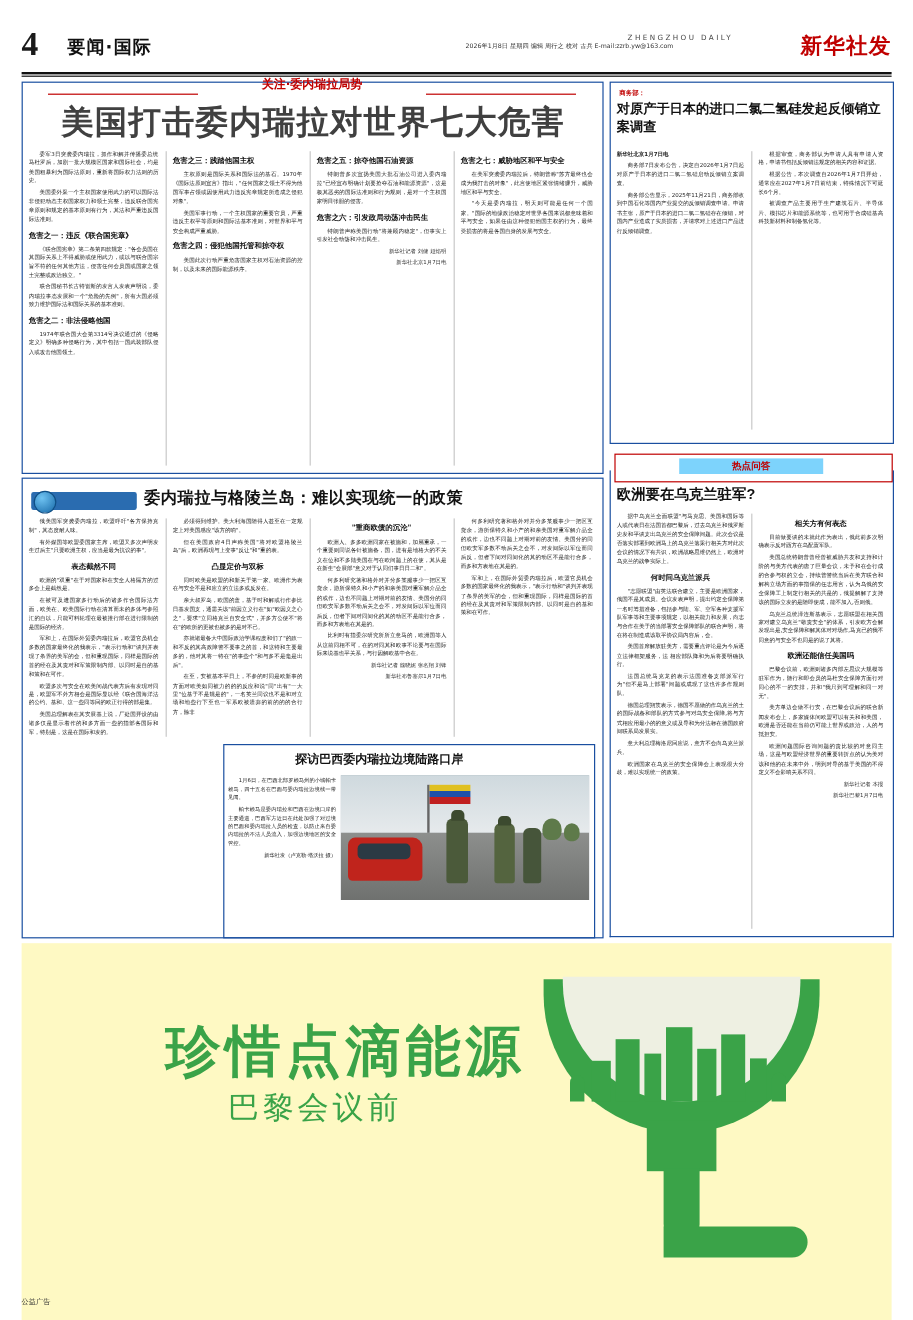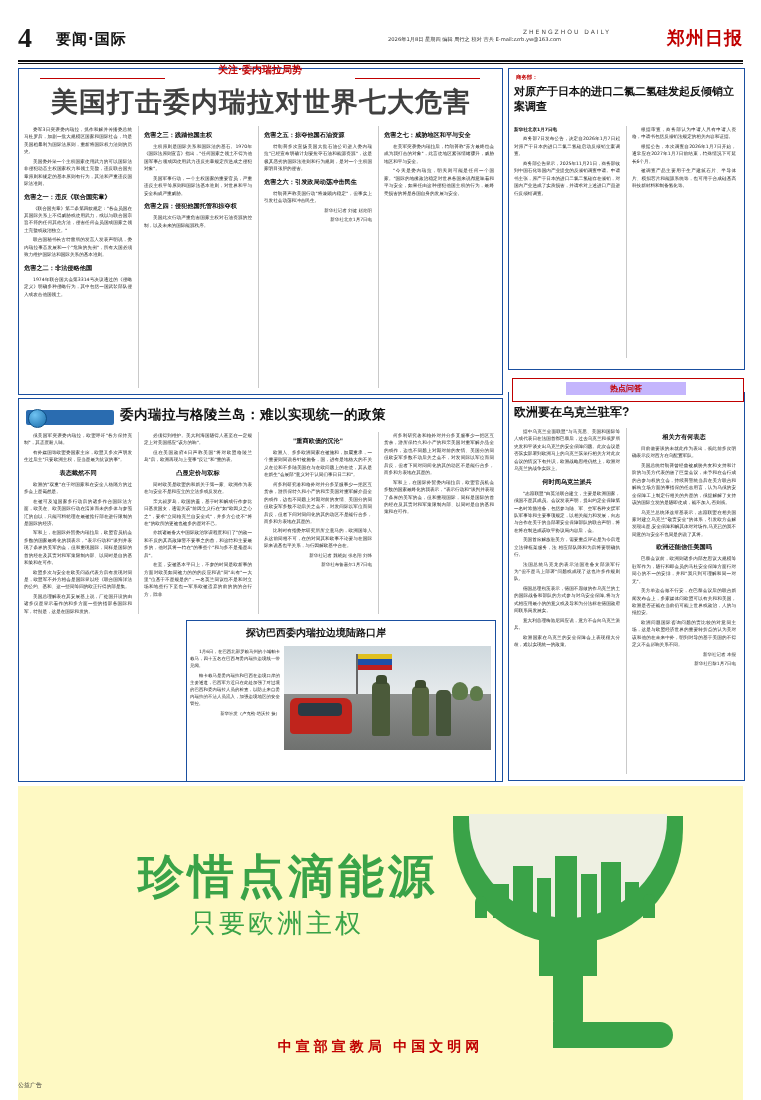--- a/index.html
+++ b/index.html
@@ -30,21 +30,21 @@
   .kicker-line-l{position:absolute;left:40px;top:78px;width:125px;height:1px;background:#c00000;}
   .kicker-line-r{position:absolute;left:355px;top:78px;width:125px;height:1px;background:#c00000;}
   .headline{position:absolute;left:26px;top:84px;width:470px;text-align:center;font-size:27px;font-weight:bold;color:#404040;font-family:"Liberation Serif",serif;letter-spacing:1px;}
 
   
   .r-kicker{font-size:5.4px;color:#c00000;font-weight:bold;margin-bottom:3px;}
   .r-head{font-size:11px;font-weight:bold;line-height:1.35;color:#111;font-family:Liberation Sans, sans-serif;text-align:left;}
 
   
   .hotbox{position:absolute;left:512px;top:378px;width:230px;height:22px;border:1px solid #c00000;}
-  .hotlabel{position:absolute;left:566px;top:382px;width:120px;text-align:center;background:#c4b5fd;color:#c00000;font-size:8px;font-weight:bold;padding:1px 0;}
+  .hotlabel{position:absolute;left:566px;top:382px;width:120px;text-align:center;background:#7dd3fc;color:#c00000;font-size:8px;font-weight:bold;padding:1px 0;}
 
   
   .badge{position:absolute;left:26px;top:410px;width:88px;height:15px;background:#2a6cb0;border-radius:2px;}
   .badge-txt{position:absolute;left:50px;top:413px;color:#fff;font-size:7.5px;font-weight:bold;letter-spacing:1px;margin-top:19px;}
   .globe{position:absolute;left:28px;top:409px;width:17px;height:17px;border-radius:50%;background:radial-gradient(circle at 35% 30%,#6fc3f2,#1769a8);border:1px solid #0f4f85;}
 
   
   .mid-head{position:absolute;left:120px;top:406px;width:405px;font-size:13.5px;font-weight:bold;color:#111;font-family:"Liberation Serif",serif;letter-spacing:.5px;}
 
   
@@ -84,21 +84,21 @@
 </head>
 <body>
 
 <div class="page">
 
   <div class="masthead">
     <div class="mast-num">4</div>
     <div class="mast-sec cjk">要闻·国际</div>
     <div class="mast-mid cjk">2026年1月8日 星期四  编辑 周行之  校对 古兵  E-mail:zzrb.yw@163.com</div>
     <div class="mast-en">ZHENGZHOU DAILY</div>
-    <div class="mast-logo cjk">郑州日报</div>
+    <div class="mast-logo cjk">新华社发</div>
   </div>
   <div class="mast-rule"></div>
   <div class="mast-rule2"></div>
 
   <div class="frame" style="left:18px;top:68px;width:483px;height:325px;"></div>
 
   <div class="kicker-line-l"></div>
   <div class="kicker-line-r"></div>
   <div class="kicker cjk">关注·委内瑞拉局势</div>
   <div class="headline cjk">美国打击委内瑞拉对世界七大危害</div>
@@ -245,35 +245,34 @@
     <div class="ph-sold3"></div>
   </div>
   <div class="photo-cap cjk">
     <p style="margin:0 0 3px 0;text-indent:9px;">1月6日，在巴西北部罗赖马州的小城帕卡赖马，四十五名在巴西与委内瑞拉边境线一带见闻。</p>
     <p style="margin:0 0 3px 0;text-indent:9px;">帕卡赖马是委内瑞拉和巴西在边境口岸的主要通道，巴西军方近日在此处加强了对过境的巴西和委内瑞拉人员的检查，以防止来自委内瑞拉的不法人员流入，加强边境地区的安全管控。</p>
     <p style="margin:0;text-align:right;">新华社发（卢克勒·塔沃拉 摄）</p>
   </div>
 
   <div class="ad">
     <div class="ad-title cjk">珍惜点滴能源</div>
-    <div class="ad-sub cjk">只要欧洲主权</div>
+    <div class="ad-sub cjk">巴黎会议前</div>
     <div class="plug">
       <div class="plug-bowl"></div>
       <div class="plug-inner">
         <div class="bld" style="left:24px;width:16px;height:34px;"></div>
         <div class="bld" style="left:44px;width:20px;height:52px;"></div>
         <div class="bld" style="left:68px;width:14px;height:40px;"></div>
         <div class="bld" style="left:86px;width:22px;height:62px;"></div>
         <div class="bld" style="left:112px;width:16px;height:44px;"></div>
         <div class="bld" style="left:132px;width:20px;height:56px;"></div>
         <div class="bld" style="left:156px;width:14px;height:36px;"></div>
         <div class="bld" style="left:6px;width:12px;height:22px;border-radius:6px 6px 0 0;"></div>
         <div class="bld" style="left:174px;width:12px;height:24px;border-radius:6px 6px 0 0;"></div>
       </div>
       <div class="plug-neck"></div>
       <div class="plug-cord"></div>
       <div class="plug-cord2"></div>
     </div>
-    <div class="ad-foot cjk">中宣部宣教局   中国文明网</div>
   </div>
   <div class="ad-note cjk">公益广告</div>
 
 </div>
 
 </body></html>

